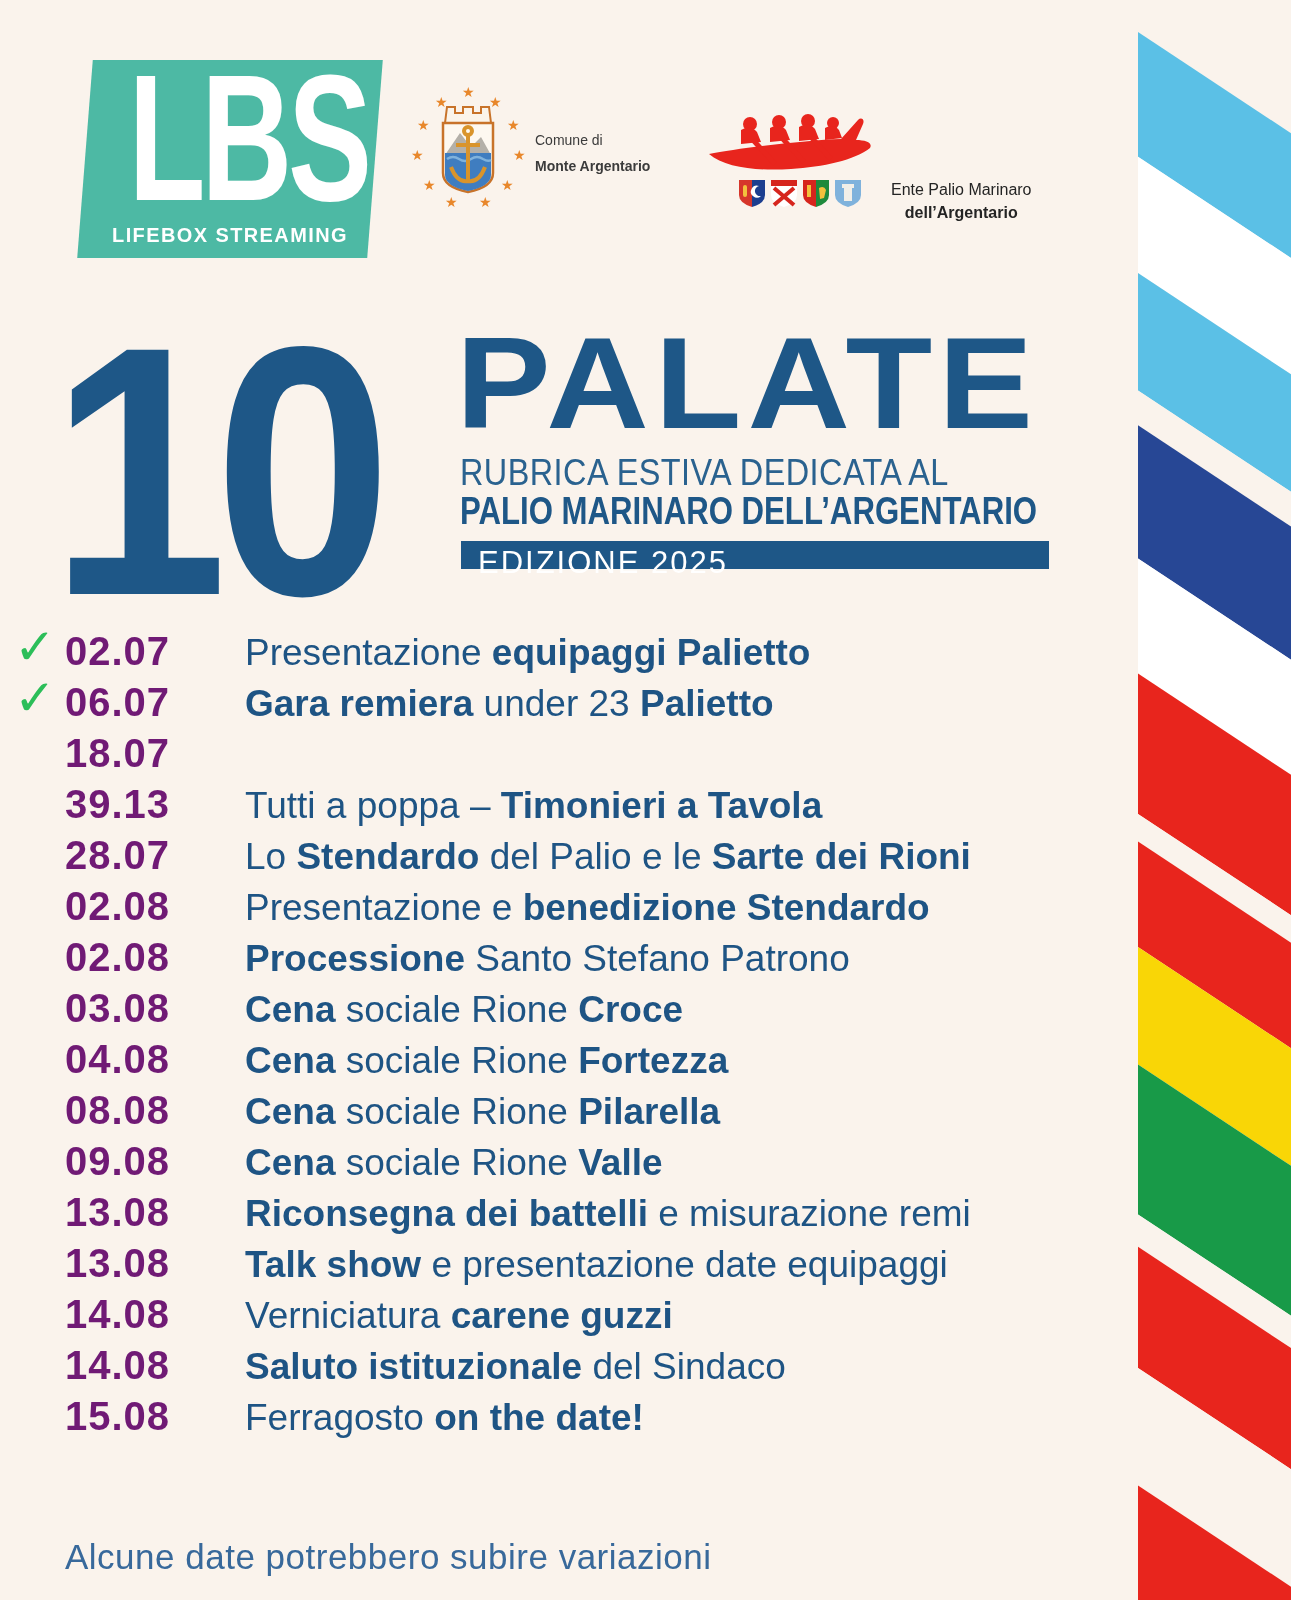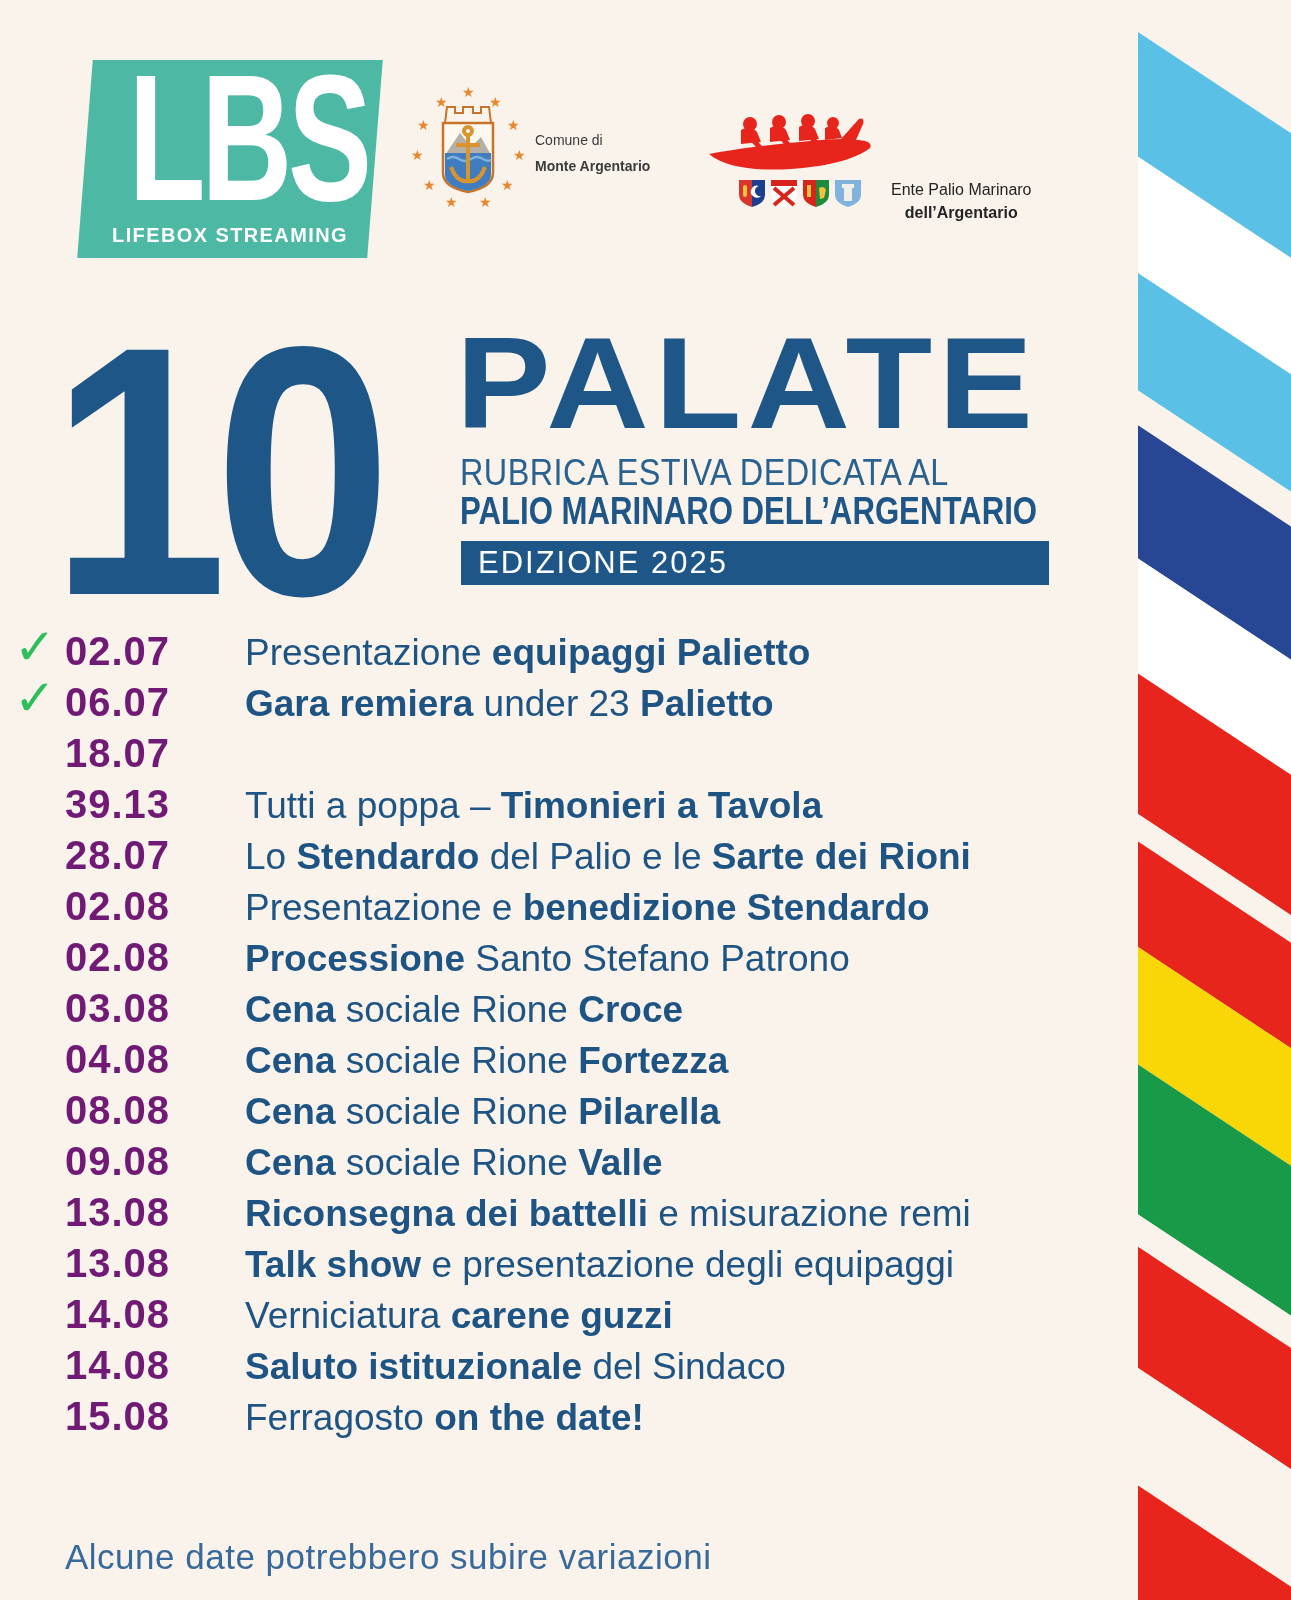--- a/index.html
+++ b/index.html
@@ -33,21 +33,21 @@
   
   .big-number { position:absolute; left:50px; top:294px; font-size:355px; line-height:1;
                 font-weight:bold; color:#1e5787; letter-spacing:-15px;
                 transform:scaleX(0.90); transform-origin:0 0; }
   .title-name { position:absolute; left:456px; top:318px; font-size:142px; line-height:1;
                 font-weight:bold; color:#1e5787; letter-spacing:6px; transform:scaleY(0.92); transform-origin:0 0; }
   .subtitle1 { position:absolute; left:460px; top:452px; font-size:36px; color:#2a628f;
                letter-spacing:0.5px; transform:scaleX(0.90); transform-origin:0 0; white-space:nowrap; }
   .subtitle2 { position:absolute; left:460px; top:490px; font-size:38px; font-weight:bold; color:#1e5787;
                transform:scaleX(0.82); transform-origin:0 0; white-space:nowrap; }
-  .edition-box { position:absolute; left:461px; top:541px; width:588px; height:44px;
+  .edition-box { position:absolute; left:461px; top:541px; width:588px; height:28px;
                  background:#1e5787; color:#ffffff; font-size:31px; letter-spacing:2px;
                  line-height:44px; padding-left:17px; }
 
   
   .schedule { position:absolute; left:0; top:626px; width:1135px; }
   .row { position:relative; height:51px; display:flex; align-items:baseline; padding-left:65px; }
   .check { position:absolute; left:14px; top:-4px; font-size:50px; font-weight:bold; color:#2cbe59; line-height:51px; }
   .date { flex:0 0 180px; font-size:40px; font-weight:bold; color:#701a75; letter-spacing:1px; line-height:51px; }
   .event { font-size:37px; color:#1e5484; line-height:51px; white-space:nowrap; }
   .event b { font-weight:bold; }
@@ -225,21 +225,21 @@
       <div class="row">
         <span class="date">09.08</span>
         <span class="event"><b>Cena</b><span> sociale Rione </span><b>Valle</b></span>
       </div>
       <div class="row">
         <span class="date">13.08</span>
         <span class="event"><b>Riconsegna dei battelli</b><span> e misurazione remi</span></span>
       </div>
       <div class="row">
         <span class="date">13.08</span>
-        <span class="event"><b>Talk show</b><span> e presentazione degli equipaggi</span></span>
+        <span class="event"><b>Talk show</b><span> e presentazione date equipaggi</span></span>
       </div>
       <div class="row">
         <span class="date">14.08</span>
         <span class="event"><span>Verniciatura </span><b>carene guzzi</b></span>
       </div>
       <div class="row">
         <span class="date">14.08</span>
         <span class="event"><b>Saluto istituzionale</b><span> del Sindaco</span></span>
       </div>
       <div class="row">

